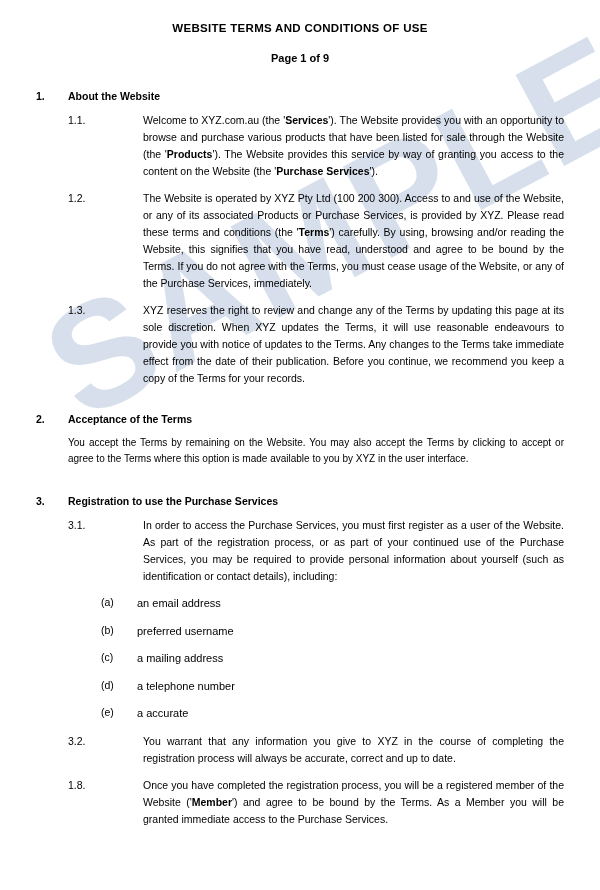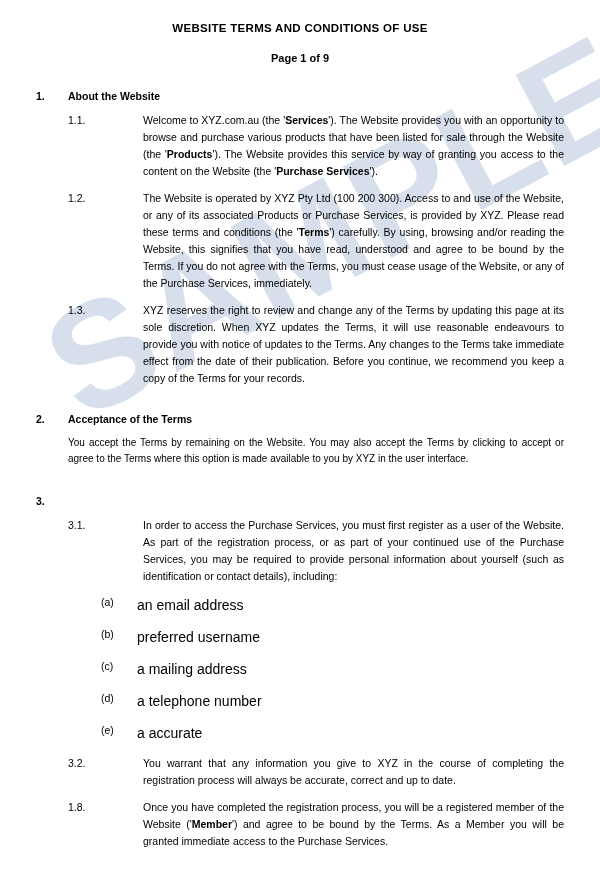--- a/index.html
+++ b/index.html
@@ -110,21 +110,21 @@
     align-items: flex-start;
     margin: 0 0 11px 65px;
   }
   .subitem-num {
     width: 36px;
     flex: 0 0 36px;
     font-size: 10.5px;
     line-height: 1.5;
   }
   .subitem-text {
-    font-size: 14px;
+    font-size: 11px;
     line-height: 1.5;
     flex: 1;
   }
   b { font-weight: bold; }
 </style>
 </head>
 <body>
 
 <div class="page">
 
@@ -163,20 +163,21 @@
       <div class="section-head">
         <div class="section-num">2.</div>
         <div class="section-title">Acceptance of the Terms</div>
       </div>
       <div class="plain-para">You accept the Terms by remaining on the Website. You may also accept the Terms by clicking to accept or agree to the Terms where this option is made available to you by XYZ in the user interface.</div>
     </div>
 
     <div class="section" style="margin-top:28px;">
       <div class="section-head">
         <div class="section-num">3.</div>
+        <div class="section-title">Registration to use the Purchase Services</div>
       </div>
 
       <div class="clause">
         <div class="clause-num">3.1.</div>
         <div class="clause-text">In order to access the Purchase Services, you must first register as a user of the Website. As part of the registration process, or as part of your continued use of the Purchase Services, you may be required to provide personal information about yourself (such as identification or contact details), including:</div>
       </div>
 
       <div class="sublist">
         <div class="subitem">
           <div class="subitem-num">(a)</div>

